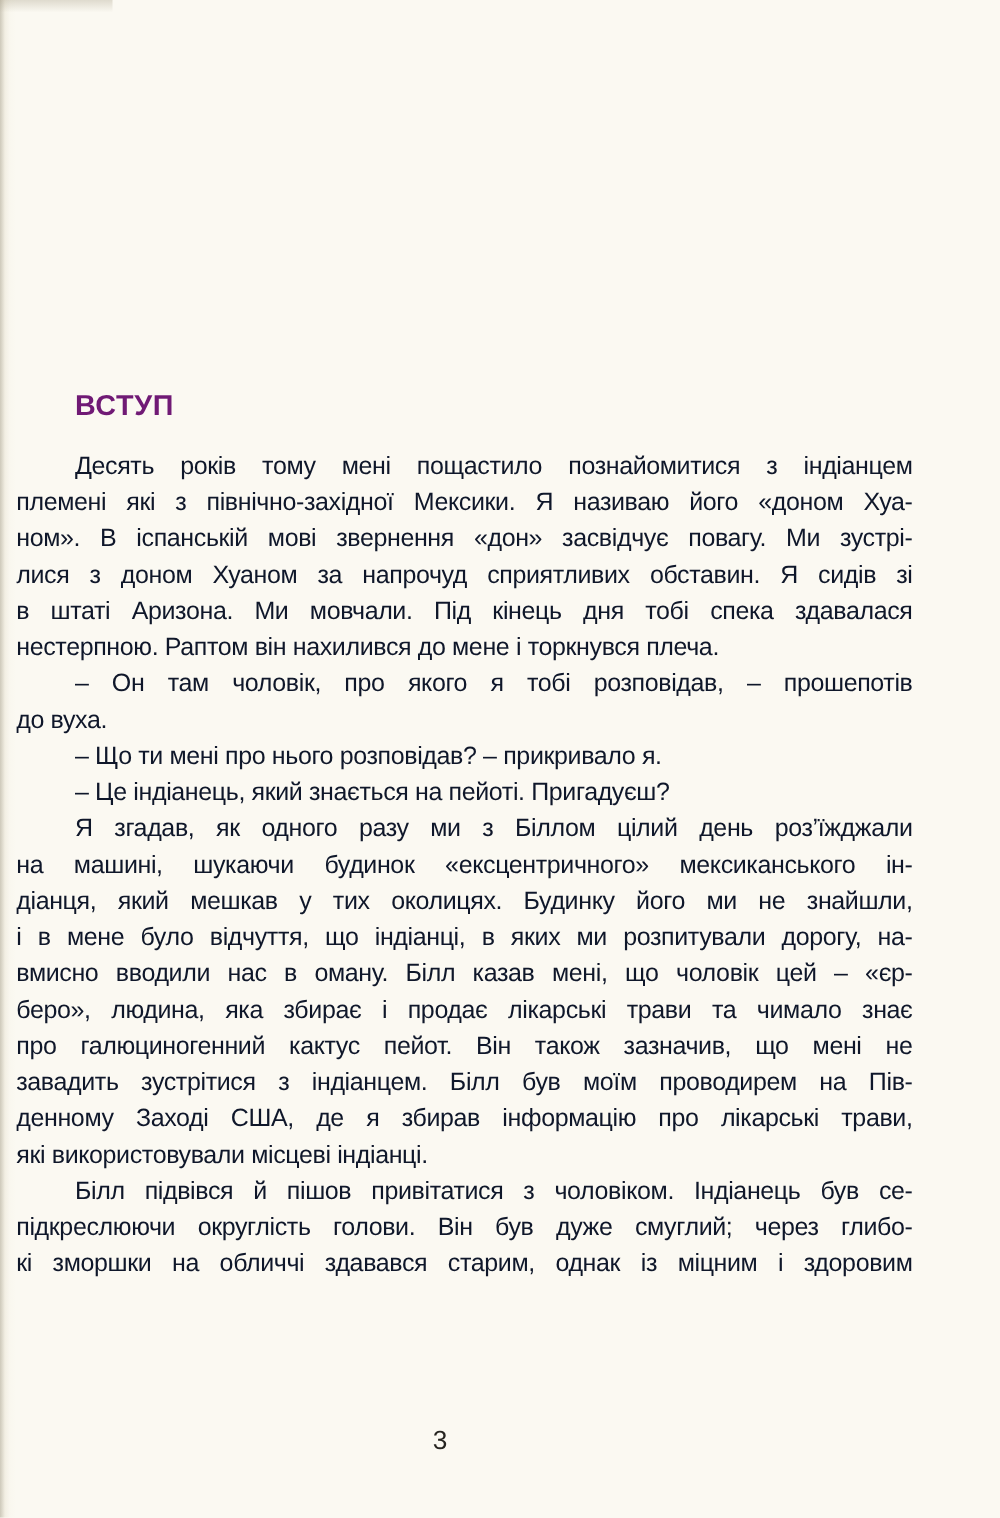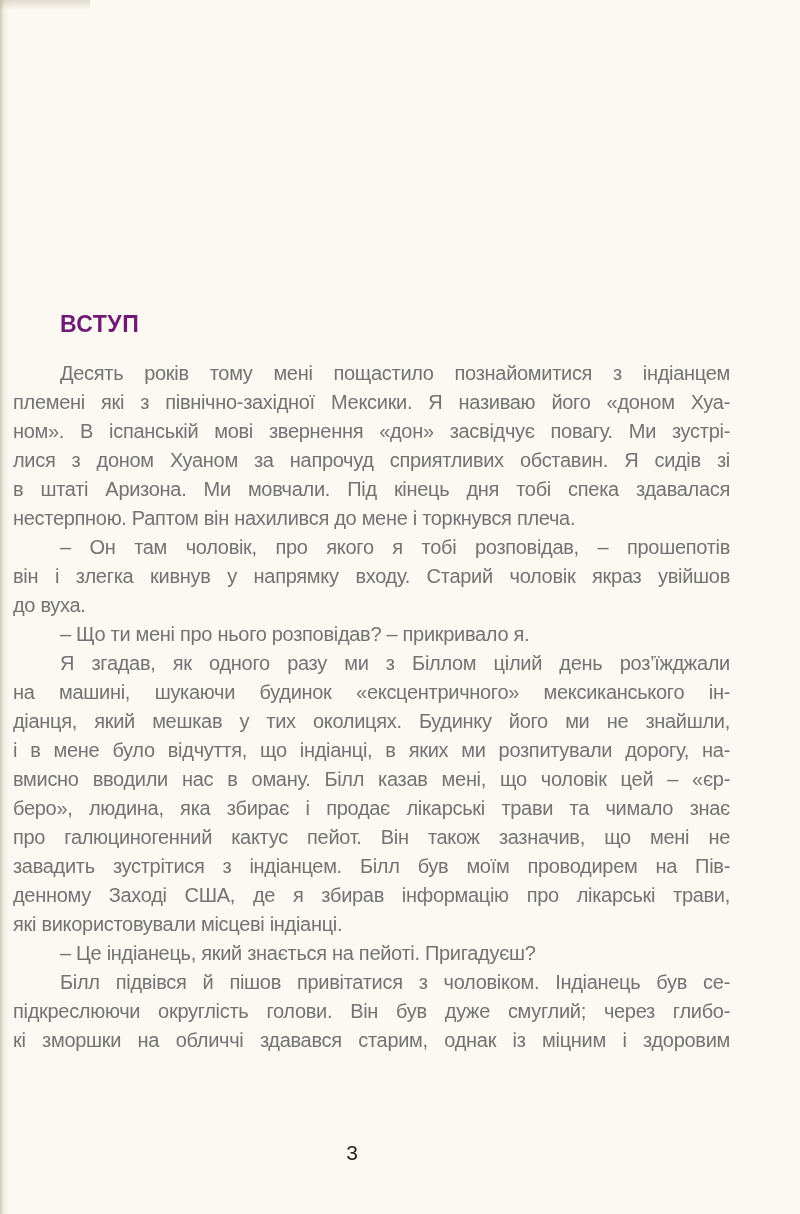--- a/index.html
+++ b/index.html
@@ -48,21 +48,21 @@
   }
   .paragraph { margin: 0; }
   .line {
     font-size: 20px;
     line-height: 29px;
     letter-spacing: -0.3px;
     text-align: justify;
     text-align-last: justify;
     white-space: normal;
     overflow: hidden;
-    color: #737373;
+    color: #0f172a;
   }
   .line.first { text-indent: 47px; }
   .line.end { text-align-last: left; }
   .folio {
     position: absolute;
     left: 0;
     top: 1141px;
     width: 704px;
     text-align: center;
     font-size: 21px;
@@ -81,42 +81,41 @@
       <div class="paragraph">
         <div class="line first">Десять років тому мені пощастило познайомитися з індіанцем</div>
         <div class="line">племені які з північно-західної Мексики. Я називаю його «доном Хуа-</div>
         <div class="line">ном». В іспанській мові звернення «дон» засвідчує повагу. Ми зустрі-</div>
         <div class="line">лися з доном Хуаном за напрочуд сприятливих обставин. Я сидів зі</div>
         <div class="line">в штаті Аризона. Ми мовчали. Під кінець дня тобі спека здавалася</div>
         <div class="line end">нестерпною. Раптом він нахилився до мене і торкнувся плеча.</div>
       </div>
       <div class="paragraph">
         <div class="line first">– Он там чоловік, про якого я тобі розповідав, – прошепотів</div>
-        <div class="line">він і злегка кивнув у напрямку входу. Старий чоловік якраз увійшов</div>
         <div class="line end">до вуха.</div>
       </div>
       <div class="paragraph">
         <div class="line first end">– Що ти мені про нього розповідав? – прикривало я.</div>
+      </div>
+      <div class="paragraph">
+        <div class="line first end">– Це індіанець, який знається на пейоті. Пригадуєш?</div>
       </div>
       <div class="paragraph">
         <div class="line first">Я згадав, як одного разу ми з Біллом цілий день роз’їжджали</div>
         <div class="line">на машині, шукаючи будинок «ексцентричного» мексиканського ін-</div>
         <div class="line">діанця, який мешкав у тих околицях. Будинку його ми не знайшли,</div>
         <div class="line">і в мене було відчуття, що індіанці, в яких ми розпитували дорогу, на-</div>
         <div class="line">вмисно вводили нас в оману. Білл казав мені, що чоловік цей – «єр-</div>
         <div class="line">беро», людина, яка збирає і продає лікарські трави та чимало знає</div>
         <div class="line">про галюциногенний кактус пейот. Він також зазначив, що мені не</div>
         <div class="line">завадить зустрітися з індіанцем. Білл був моїм проводирем на Пів-</div>
         <div class="line">денному Заході США, де я збирав інформацію про лікарські трави,</div>
         <div class="line end">які використовували місцеві індіанці.</div>
       </div>
       <div class="paragraph">
-        <div class="line first end">– Це індіанець, який знається на пейоті. Пригадуєш?</div>
-      </div>
-      <div class="paragraph">
         <div class="line first">Білл підвівся й пішов привітатися з чоловіком. Індіанець був се-</div>
         <div class="line">підкреслюючи округлість голови. Він був дуже смуглий; через глибо-</div>
         <div class="line">кі зморшки на обличчі здавався старим, однак із міцним і здоровим</div>
       </div>
     </div>
 </main>
 
 <div class="folio">3</div>
 
 </body></html>

